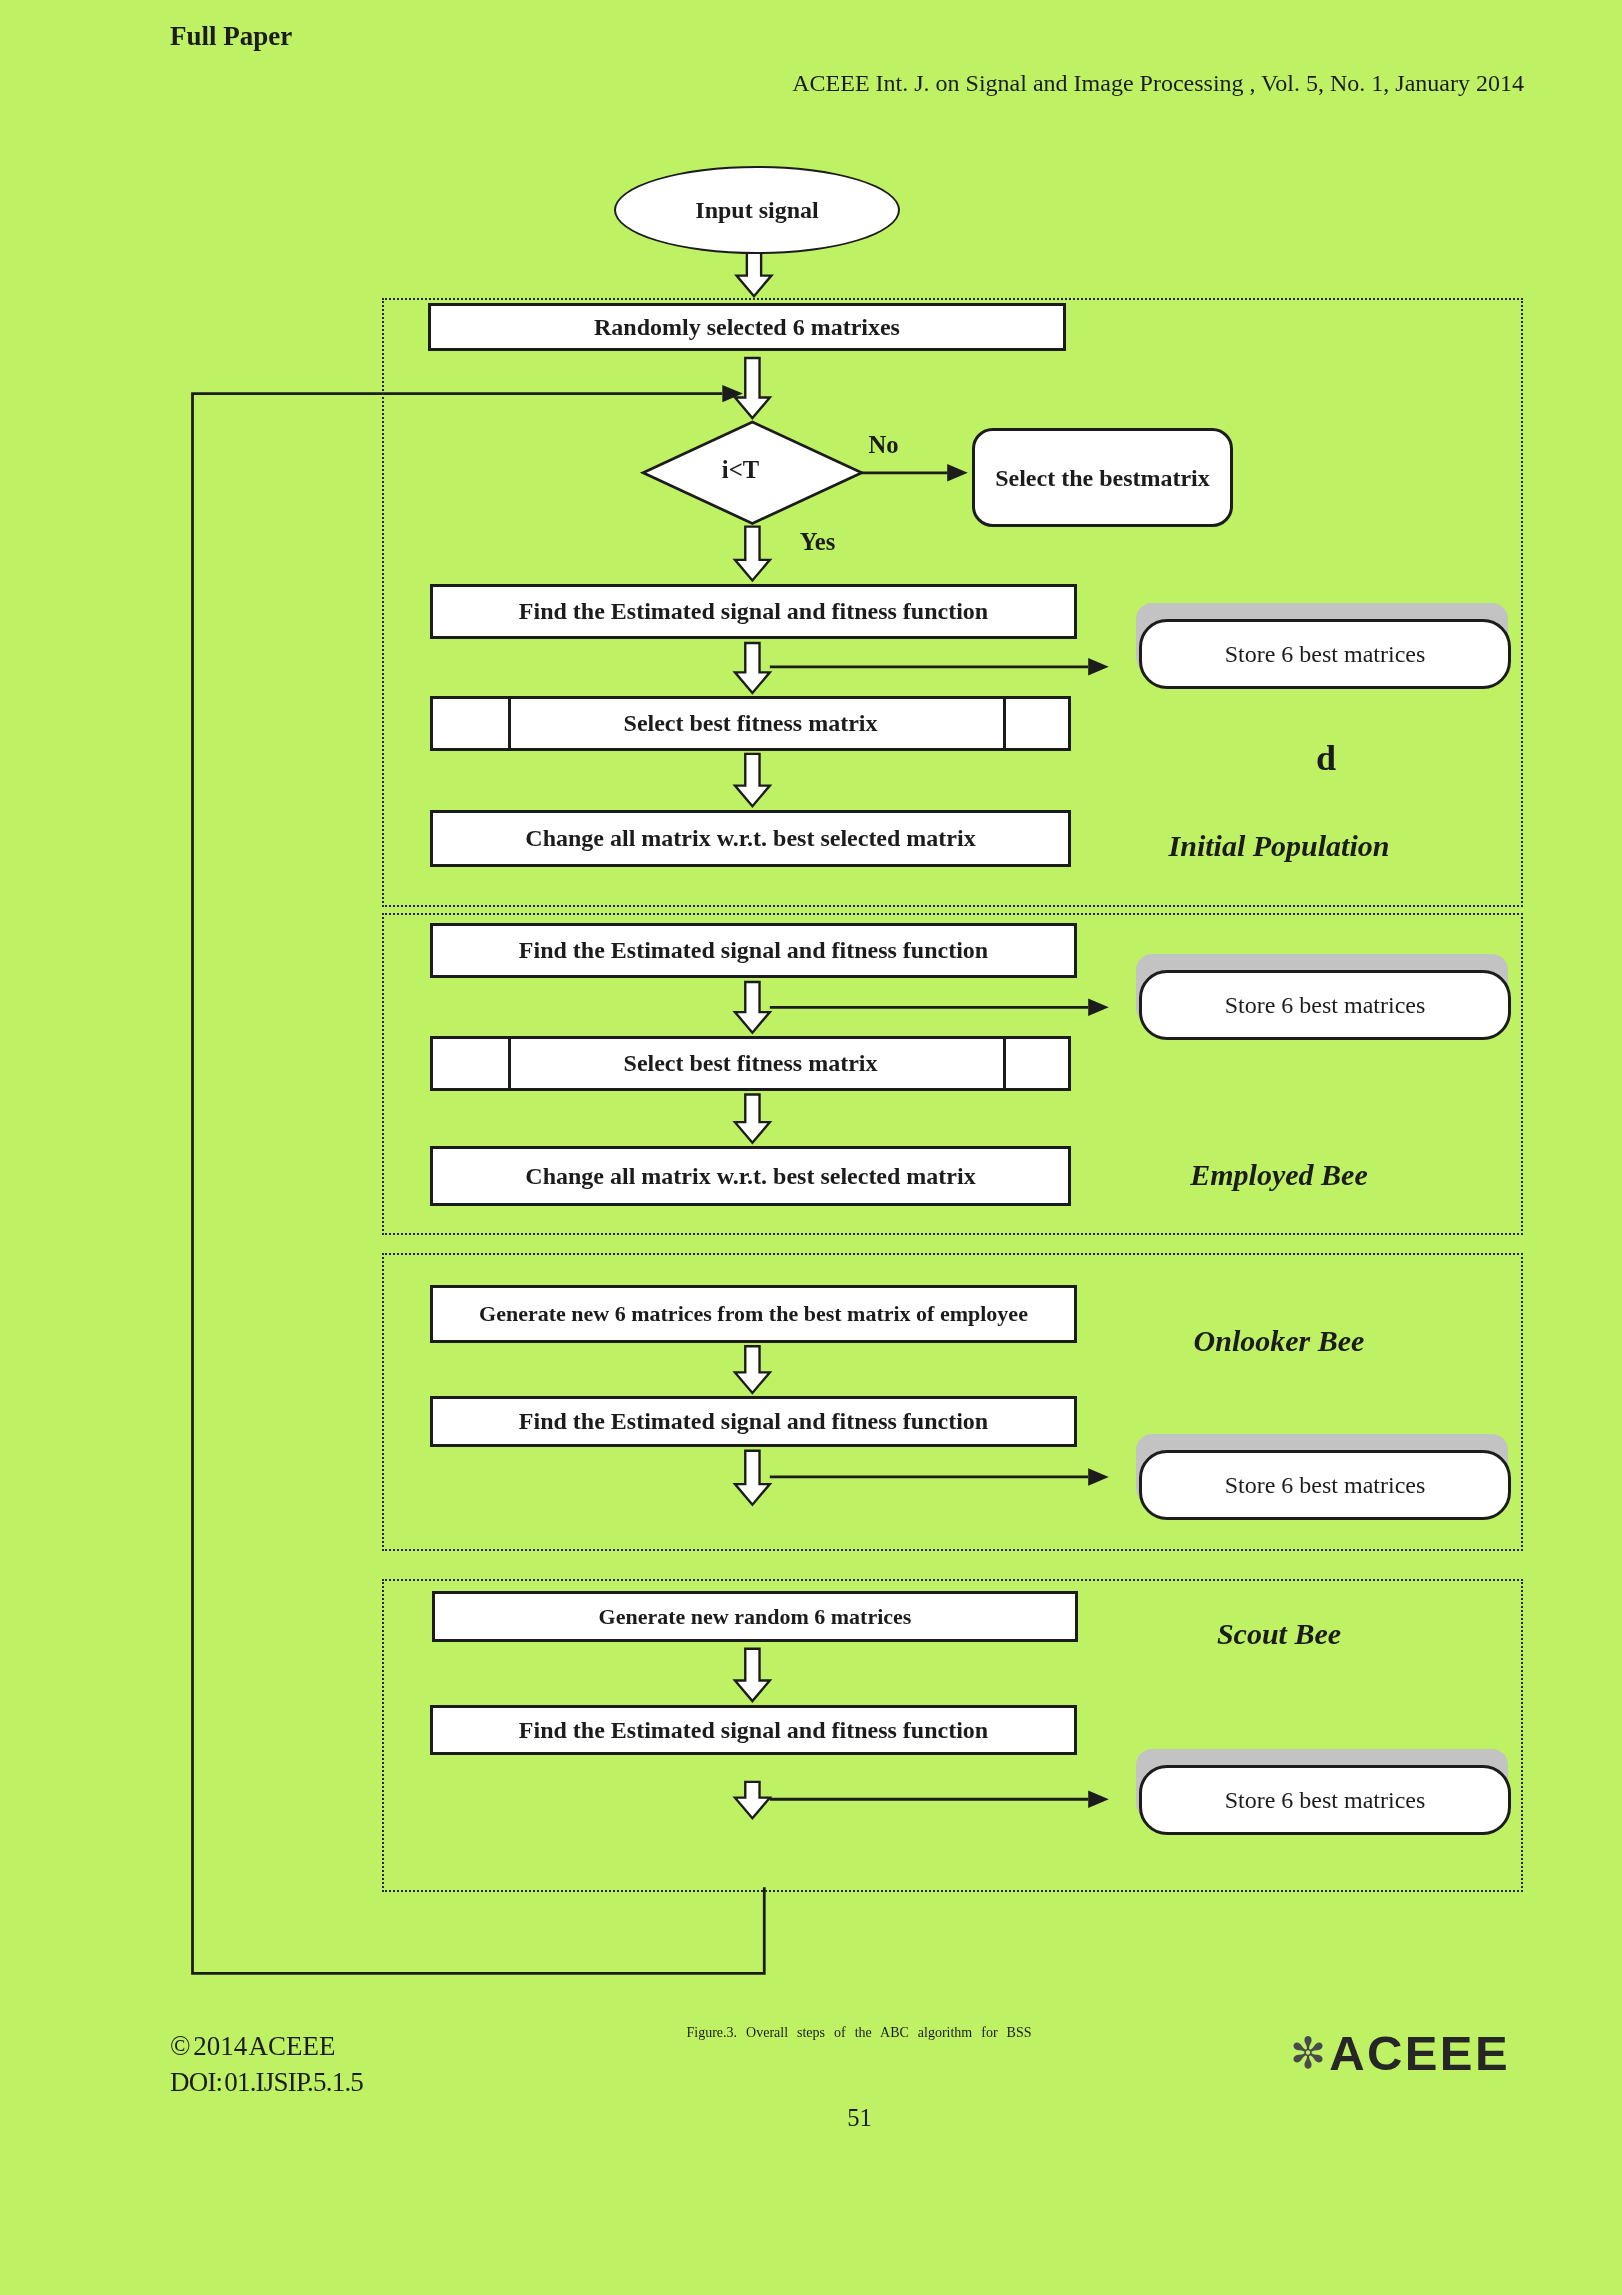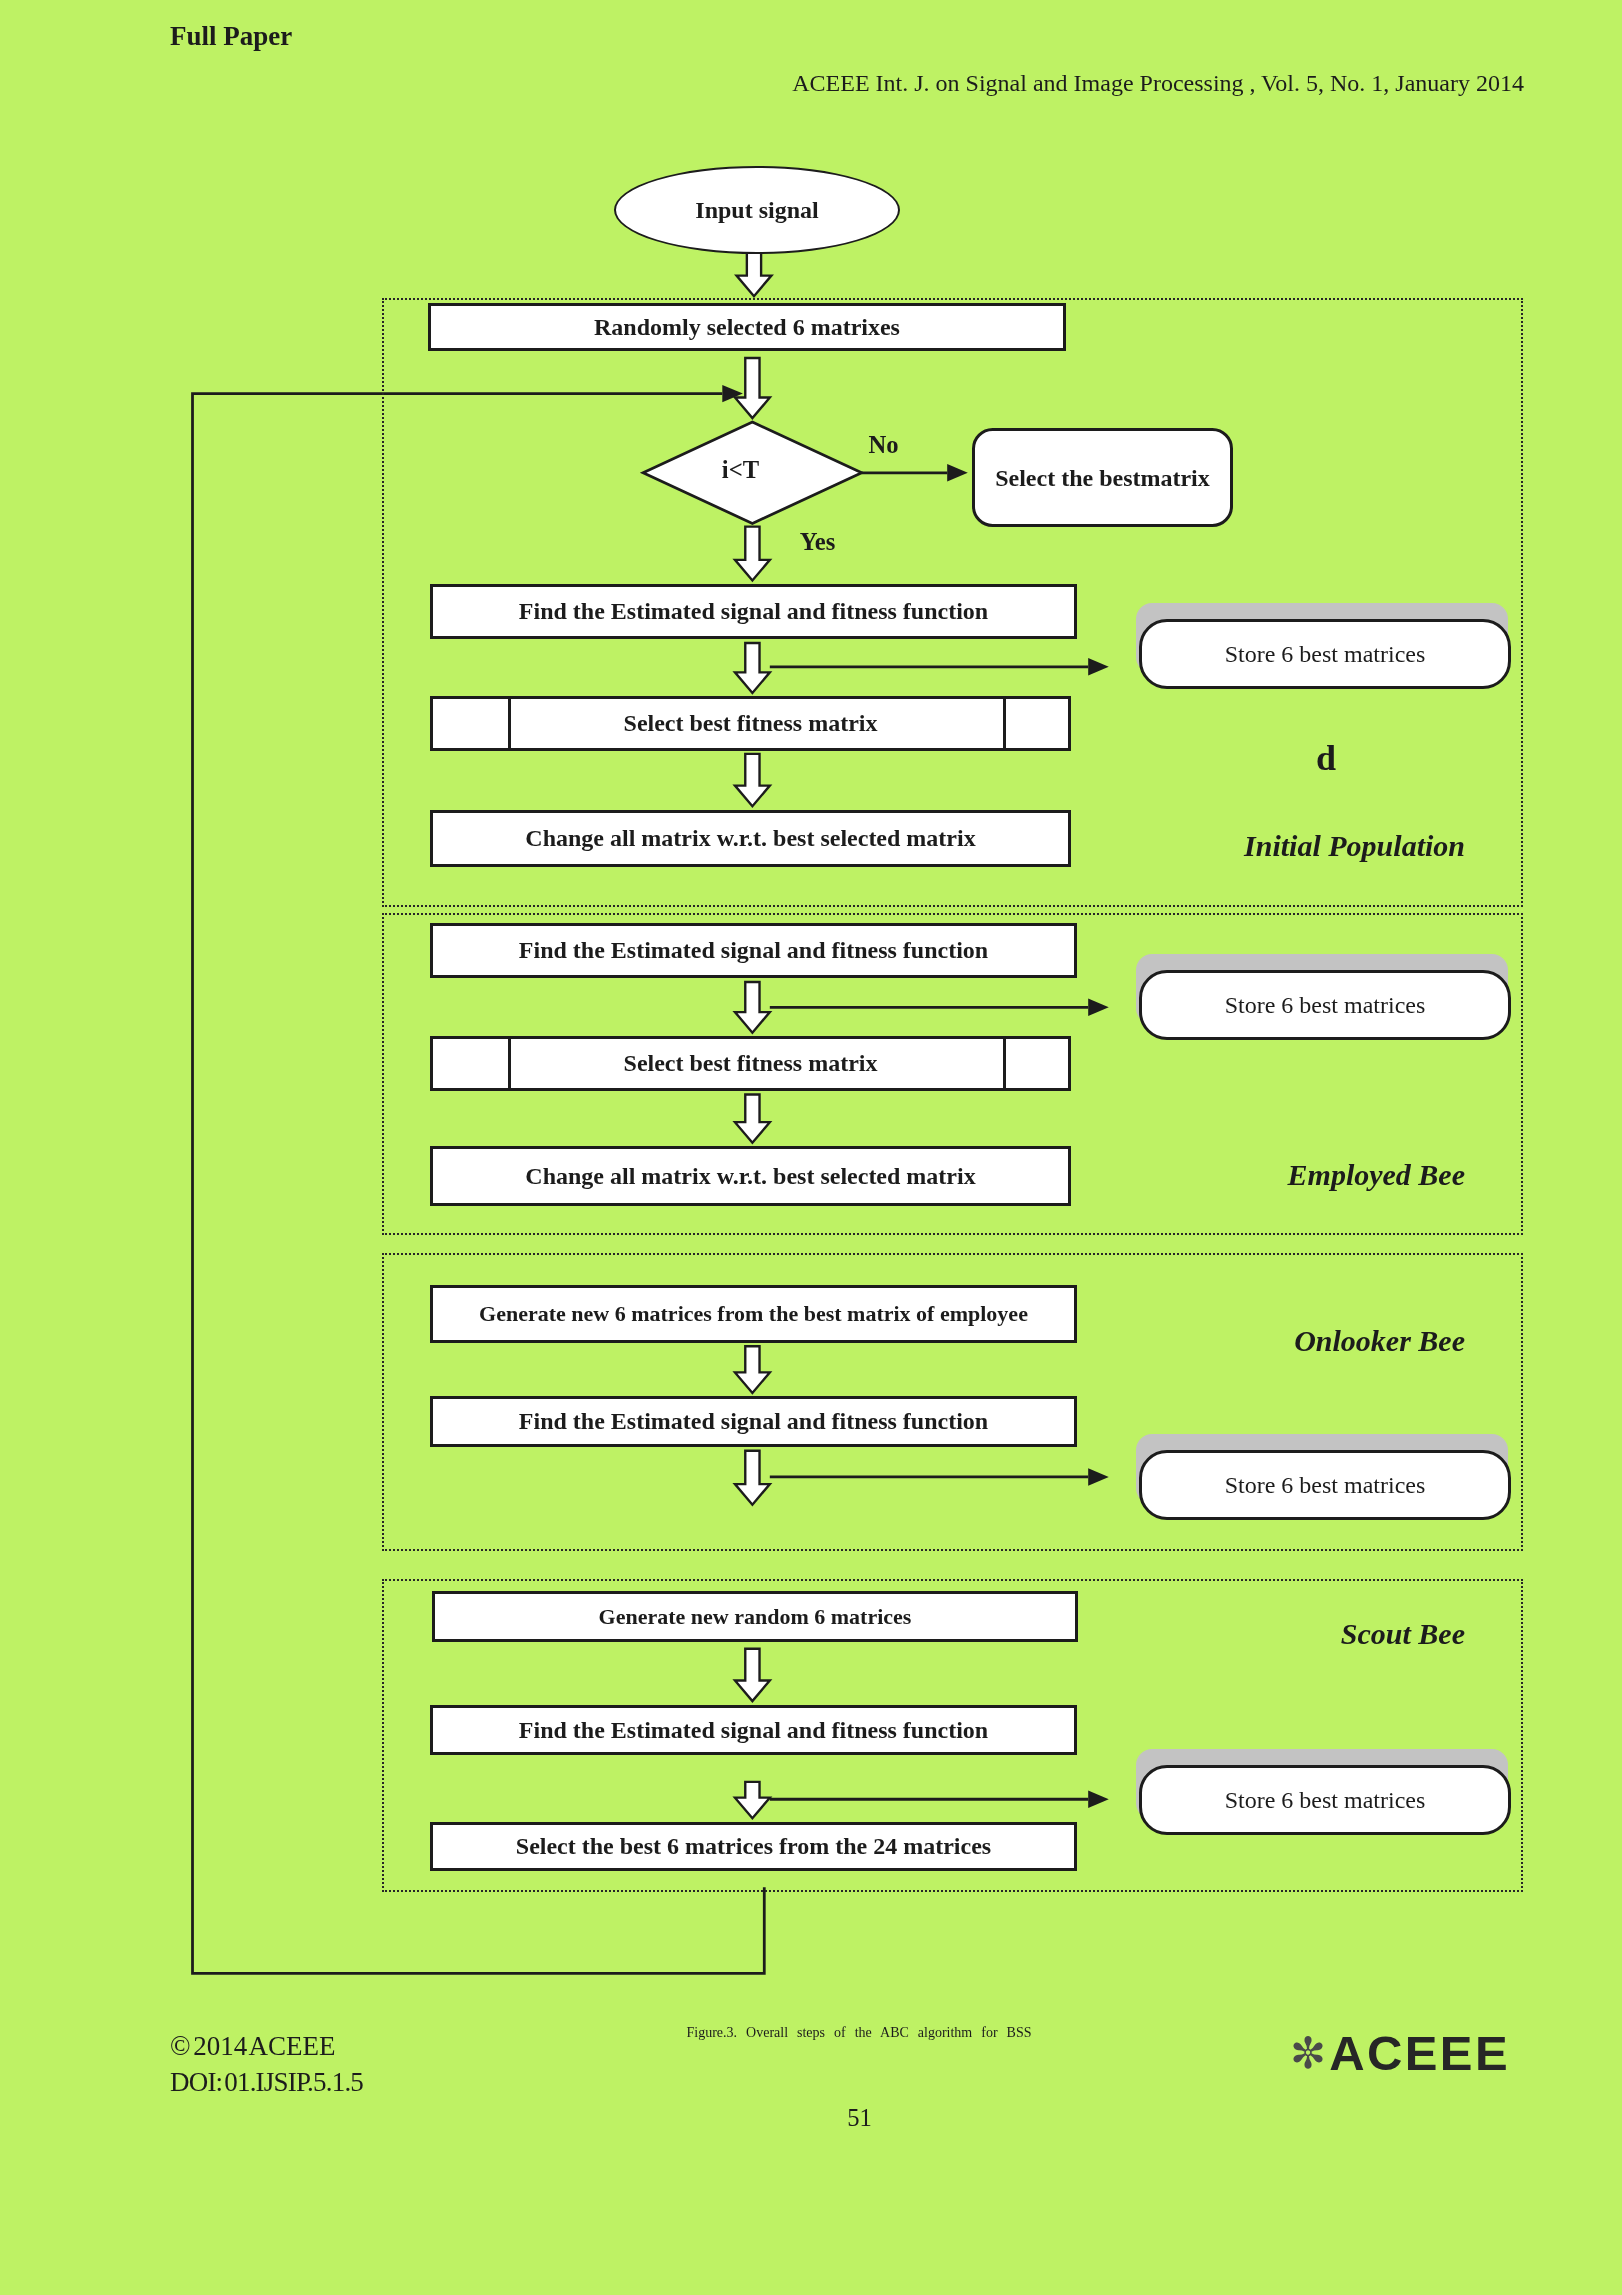--- a/index.html
+++ b/index.html
@@ -50,21 +50,21 @@
     position:absolute;left:20.6px;top:-16px;width:372px;height:70px;
     background:#c3c3c3;border-radius:16px;
   }
   .store .face{
     position:absolute;left:0;top:0;width:372px;height:70px;
     background:#fff;border:3.2px solid #1c1c1c;border-radius:28px;
     display:flex;align-items:center;justify-content:center;
     font-size:24px;font-weight:500;box-sizing:border-box;margin-left:24px;
   }
   .seclabel{
-    width:372px;left:1093px;text-align:right;
+    width:372px;left:1093px;text-align:center;
     font-size:30px;font-weight:700;font-style:italic;
   }
   .notes{
     left:1121px;top:746px;width:325px;text-align:center;
     font-size:21.4px;line-height:30px;
   }
   .artifact-d{left:1316px;top:737px;font-size:36px;font-weight:700;}
   .branch-label{width:79px;text-align:center;font-size:24.6px;font-weight:700;}
   .no-lbl{left:844px;top:431px;}
   .yes-lbl{left:778px;top:528px;}
@@ -207,21 +207,20 @@
 
   <div class="abs seclabel" style="top:1617px;">Scout Bee</div>
 
   <div class="abs pbox" style="left:430px;top:1705px;width:647px;height:50px;">Find the Estimated signal and fitness function</div>
 
   <div class="abs store" style="top:1765px;">
     <div class="shadow"></div>
     <div class="face">Store 6 best matrices</div>
   </div>
 
-  <div class="abs pbox" style="left:430px;top:1822px;width:647px;height:49px;">Select the best 6 matrices from the  24 matrices</div>
 
   <div class="abs caption">Figure.3. Overall steps of the ABC algorithm for BSS</div>
   <div class="abs pagenum">51</div>
   <div class="abs copyright">© 2014 ACEEE</div>
   <div class="abs doi">DOI: 01.IJSIP.5.1.5</div>
   <div class="abs logo">
     <span class="mark">✼</span>
     <span class="word">ACEEE</span>
   </div>
 

